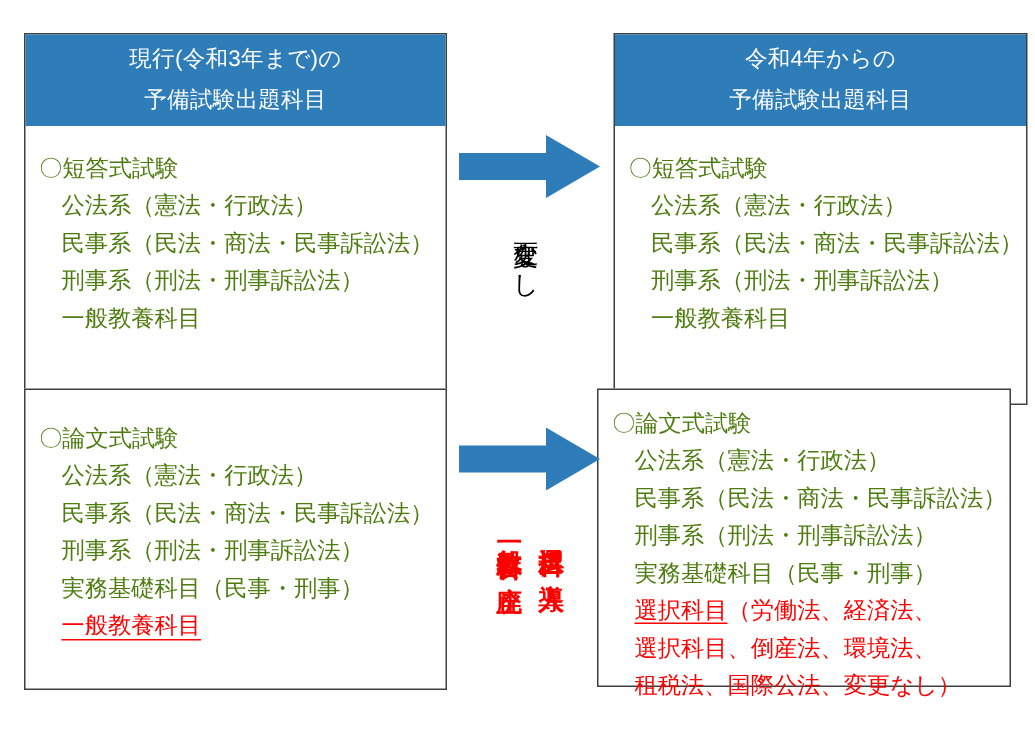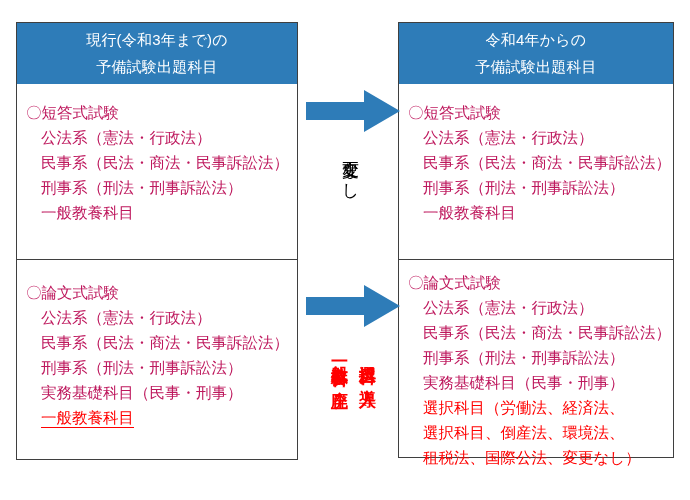--- a/index.html
+++ b/index.html
@@ -46,33 +46,34 @@
   .panel-body {
     padding: 16px 8px 8px 9px;
   }
   .panel-body.lower {
     padding-top: 20px;
   }
 
   .listline {
     font-size: 15.5px;
     line-height: 25px;
-    color: #be185d;
+    color: #4d7c0f;
     white-space: nowrap;
   }
   .listline.head {
     padding-left: 0px;
   }
   .listline.indent {
     padding-left: 15px;
   }
   .listline.red {
     color: #ff0000;
   }
   .listline .uline {
+    text-decoration: underline;
     text-decoration-color: #ff0000;
     text-underline-offset: 3px;
   }
   .listline.red-u {
     color: #ff0000;
   }
   .listline.red-u .uline-full {
     text-decoration: underline;
     text-decoration-color: #ff0000;
     text-underline-offset: 4px;
@@ -119,21 +120,21 @@
     <div class="panel-body lower">
       <div class="listline head">〇論文式試験</div>
       <div class="listline indent">公法系（憲法・行政法）</div>
       <div class="listline indent">民事系（民法・商法・民事訴訟法）</div>
       <div class="listline indent">刑事系（刑法・刑事訴訟法）</div>
       <div class="listline indent">実務基礎科目（民事・刑事）</div>
       <div class="listline indent red-u"><span class="uline-full">一般教養科目</span></div>
     </div>
   </div>
 
-  <div class="panel with-header" style="left:398px; top:22px; width:276px; height:248px;">
+  <div class="panel with-header" style="left:409px; top:22px; width:276px; height:248px;">
     <div class="panel-header">
       <span class="hline">令和4年からの</span>
       <span class="hline">予備試験出題科目</span>
     </div>
     <div class="panel-body">
       <div class="listline head">〇短答式試験</div>
       <div class="listline indent">公法系（憲法・行政法）</div>
       <div class="listline indent">民事系（民法・商法・民事訴訟法）</div>
       <div class="listline indent">刑事系（刑法・刑事訴訟法）</div>
       <div class="listline indent">一般教養科目</div>

